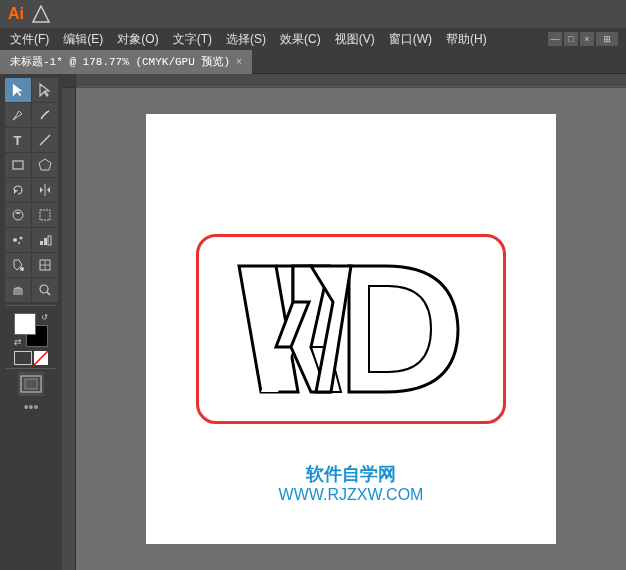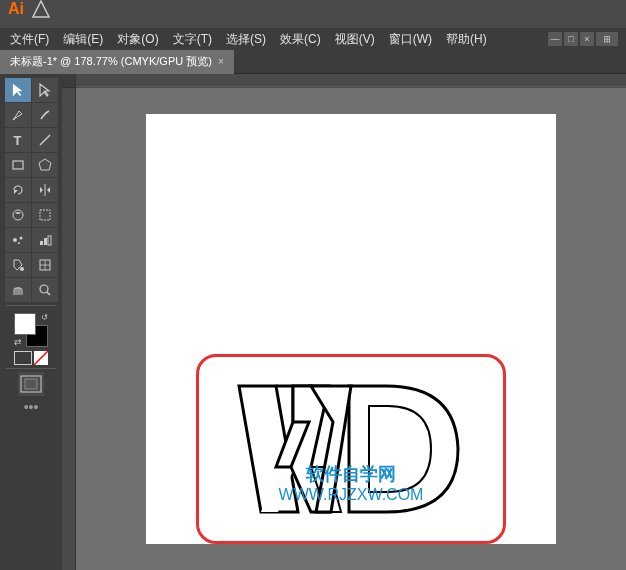--- a/index.html
+++ b/index.html
@@ -9,20 +9,21 @@
       overflow: hidden;
       font-family: Arial, sans-serif;
       background: #535353;
     }
 
     
     #title-bar {
       height: 28px;
       background: #4a4a4a;
       display: flex;
+      align-items: center;
       padding: 0 8px;
     }
     #app-logo {
       color: #ff6b00;
       font-weight: bold;
       font-size: 16px;
       margin-right: 8px;
     }
     #menu-bar {
       height: 22px;
@@ -111,21 +112,21 @@
       overflow: hidden;
       position: relative;
     }
 
     #canvas-surface {
       width: 410px;
       height: 430px;
       background: white;
       position: relative;
       display: flex;
-      align-items: flex-end;
+      align-items: center;
       justify-content: center;
     }
 
     
     #wd-card {
       width: 310px;
       height: 190px;
       border: 3px solid #e83030;
       border-radius: 20px;
       background: white;
@@ -248,21 +249,21 @@
   <div style="display:flex;gap:2px;margin-right:4px;">
     <div style="width:14px;height:14px;background:#5a5a5a;display:flex;align-items:center;justify-content:center;cursor:pointer;font-size:9px;color:#ccc;">—</div>
     <div style="width:14px;height:14px;background:#5a5a5a;display:flex;align-items:center;justify-content:center;cursor:pointer;font-size:9px;color:#ccc;">□</div>
     <div style="width:14px;height:14px;background:#5a5a5a;display:flex;align-items:center;justify-content:center;cursor:pointer;font-size:9px;color:#ccc;">×</div>
     <div style="width:22px;height:14px;background:#5a5a5a;display:flex;align-items:center;justify-content:center;cursor:pointer;font-size:9px;color:#ccc;">⊞</div>
   </div>
 </div>
 
 <div id="tab-bar">
   <div id="active-tab">
-    <span style="font-size:11px;color:#fff;">未标题-1* @ 178.77% (CMYK/GPU 预览)</span>
+    <span style="font-size:11px;color:#fff;font-family:Liberation Mono, monospace;">未标题-1* @ 178.77% (CMYK/GPU 预览)</span>
     <span id="tab-close">×</span>
   </div>
 </div>
 
 <div id="main-layout">
 
   <div id="left-toolbar">
 
     <div class="tool-row">
       <div class="tool-btn active" title="选择工具">

